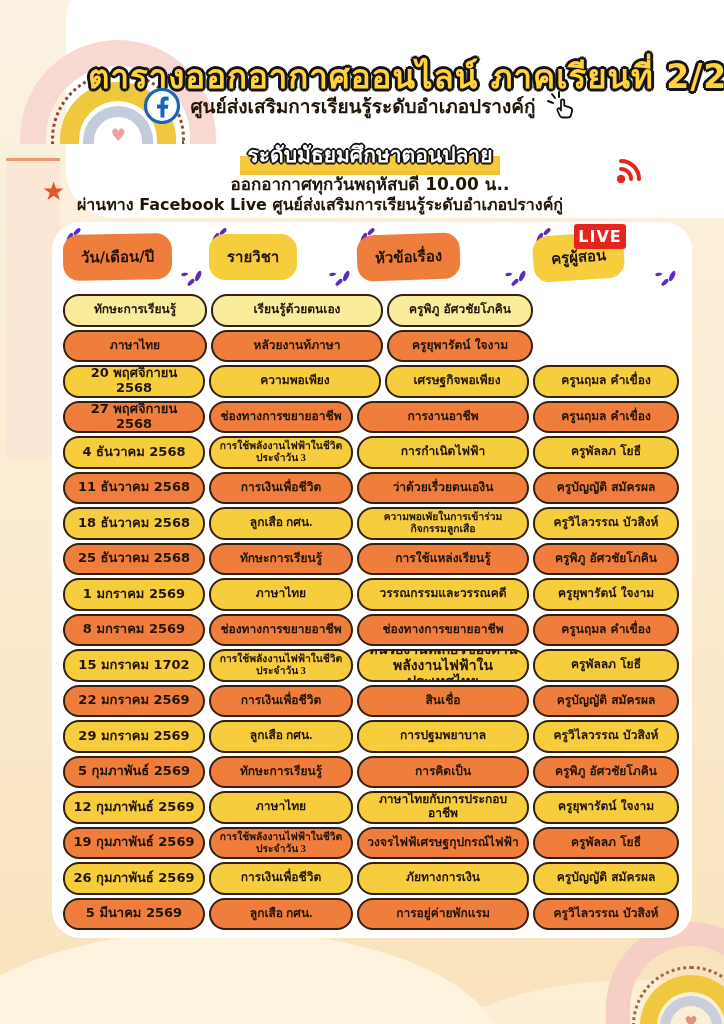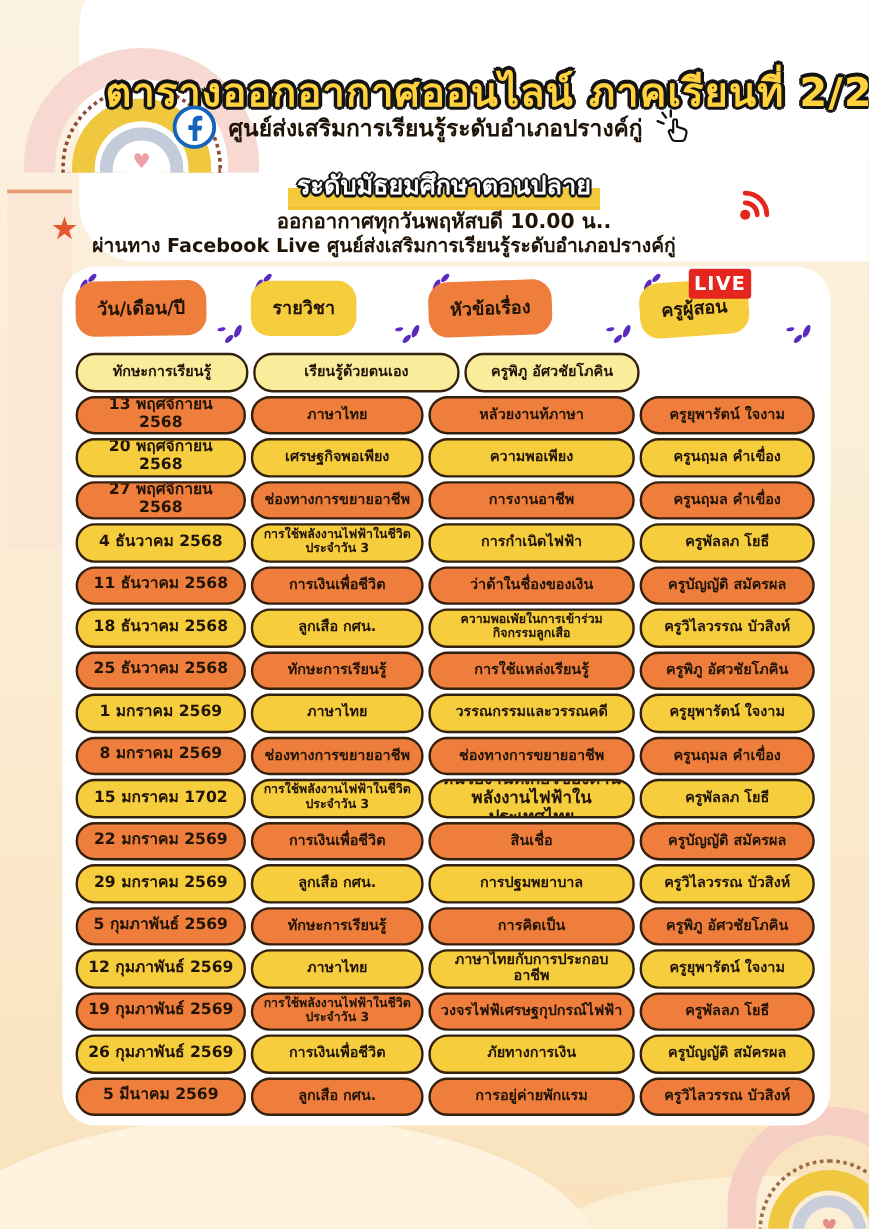--- a/index.html
+++ b/index.html
@@ -68,21 +68,21 @@
   .hpill{position:relative;padding:11px 18px;border-radius:16px;font-size:15px;font-weight:bold;
     white-space:nowrap;z-index:1;}
   .hp0{transform:rotate(-1deg);} .hp2{transform:rotate(-2deg);} .hp3{transform:rotate(-4deg);}
   .sparkle{position:absolute;width:24px;height:24px;z-index:0;}
   .sp-tl{left:2px;top:-12px;} .sp-br{right:2px;bottom:-12px;transform:rotate(180deg);}
   .tbody{display:flex;flex-direction:column;gap:3px;}
   .trow{display:flex;gap:4px;}
   .cell{flex-shrink:0;height:32.5px;border:2px solid #33200E;border-radius:16px;
     display:flex;align-items:center;justify-content:center;text-align:center;
     padding:1px 8px;font-weight:bold;overflow:hidden;line-height:1.15;}
-  .c0{width:142px;} .c1{width:144px;} .c2{width:172px;} .c3{width:146px;}
+  .c0{width:142px;} .c1{width:144px;font-family:Liberation Serif, serif;} .c2{width:172px;} .c3{width:146px;}
   .cell.c0{font-size:13px;} .cell.c1{font-size:12px;} .cell.c2{font-size:12px;} .cell.c3{font-size:12px;}
   .cell.sm{font-size:10.3px;overflow-wrap:anywhere;}
   .cell.xs{font-size:14px;overflow-wrap:anywhere;}
   .orange{background:var(--orange);} .gold{background:var(--gold);} .pale{background:var(--pale-yellow);}
 </style>
 </head>
 <body>
 
 <div class="page">
 
@@ -206,47 +206,46 @@
             </svg></span>
         </div>
       </div>
     <div class="tbody">
         <div class="trow">
           <div class="cell c1 pale">ทักษะการเรียนรู้</div>
           <div class="cell c2 pale">เรียนรู้ด้วยตนเอง</div>
           <div class="cell c3 pale">ครูพิภู  อัศวชัยโภคิน</div>
         </div>
         <div class="trow">
-          <div class="cell c0 orange">13 พฤศจิกายน 2568</div>
           <div class="cell c1 orange">ภาษาไทย</div>
           <div class="cell c2 orange">หลัวยงานท้ภาษา</div>
           <div class="cell c3 orange">ครูยุพารัตน์  ใจงาม</div>
         </div>
         <div class="trow">
           <div class="cell c0 gold">20 พฤศจิกายน 2568</div>
+          <div class="cell c2 gold">ความพอเพียง</div>
           <div class="cell c1 gold">เศรษฐกิจพอเพียง</div>
-          <div class="cell c2 gold">ความพอเพียง</div>
           <div class="cell c3 gold">ครูนฤมล  คำเขื่อง</div>
         </div>
         <div class="trow">
           <div class="cell c0 orange">27 พฤศจิกายน 2568</div>
           <div class="cell c1 orange">ช่องทางการขยายอาชีพ</div>
           <div class="cell c2 orange">การงานอาชีพ</div>
           <div class="cell c3 orange">ครูนฤมล คำเขื่อง</div>
         </div>
         <div class="trow">
           <div class="cell c0 gold">4 ธันวาคม 2568</div>
           <div class="cell c1 gold sm">การใช้พลังงานไฟฟ้าในชีวิตประจำวัน 3</div>
           <div class="cell c2 gold">การกำเนิดไฟฟ้า</div>
           <div class="cell c3 gold">ครูพัลลภ โยธี</div>
         </div>
         <div class="trow">
           <div class="cell c0 orange">11  ธันวาคม 2568</div>
           <div class="cell c1 orange">การเงินเพื่อชีวิต</div>
-          <div class="cell c2 orange">ว่าด้าในชื่องของเงิน</div>
+          <div class="cell c2 orange">ว่าด้วยเรื่วยตนเองิน</div>
           <div class="cell c3 orange">ครูบัญญัติ  สมัครผล</div>
         </div>
         <div class="trow">
           <div class="cell c0 gold">18  ธันวาคม 2568</div>
           <div class="cell c1 gold">ลูกเสือ กศน.</div>
           <div class="cell c2 gold sm">ความพอเพัยในการเข้าร่วมกิจกรรมลูกเสือ</div>
           <div class="cell c3 gold">ครูวิไลวรรณ บัวสิงห์</div>
         </div>
         <div class="trow">
           <div class="cell c0 orange">25 ธันวาคม 2568</div>

